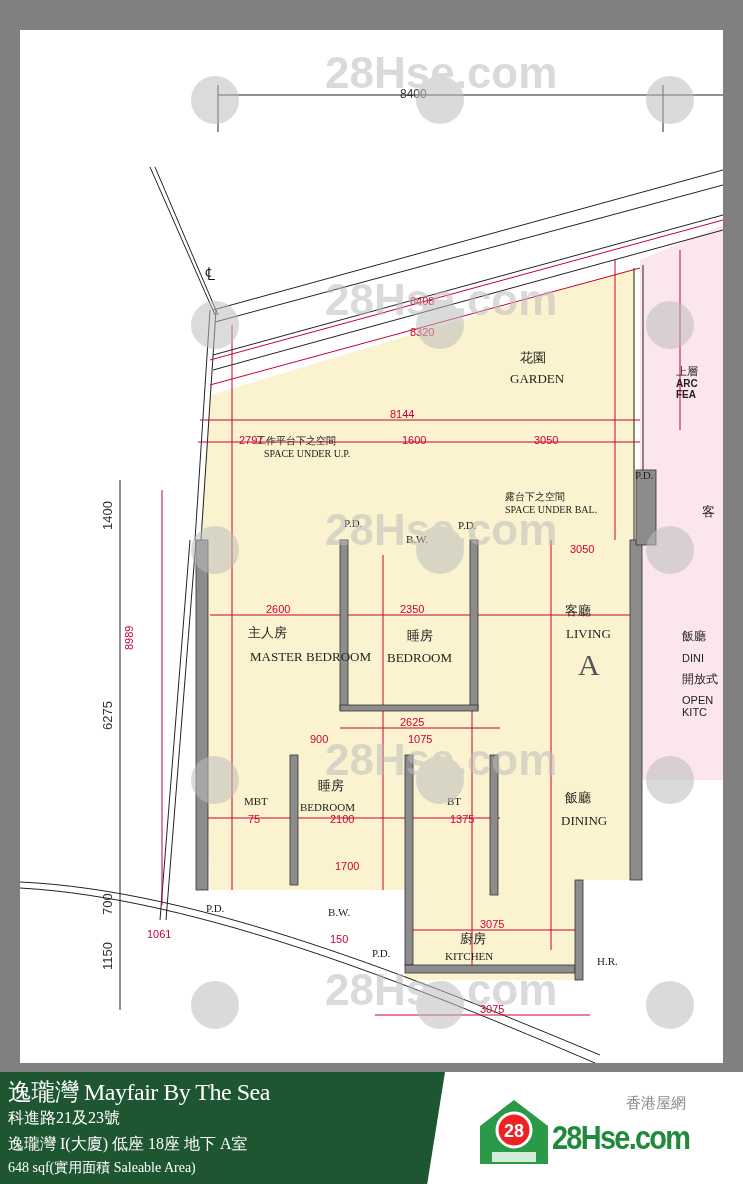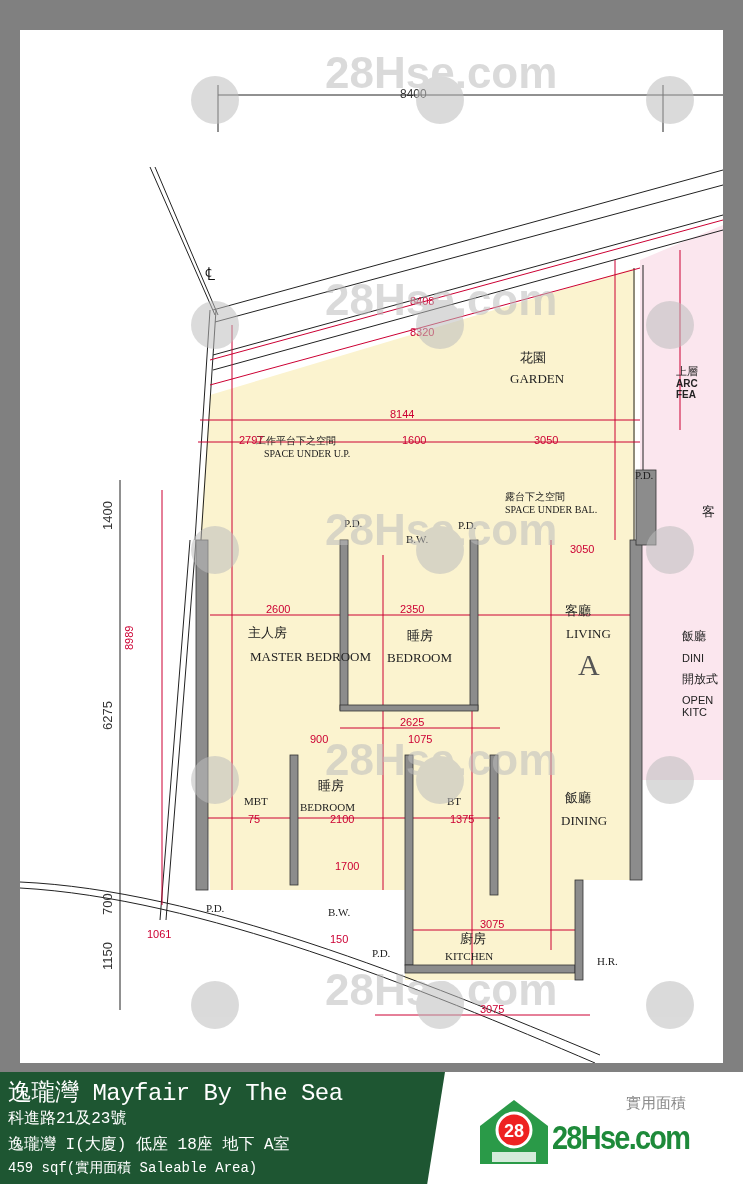--- a/index.html
+++ b/index.html
@@ -5,21 +5,21 @@
   html,body{margin:0;padding:0;}
   body{width:743px;height:1184px;background:#808080;position:relative;overflow:hidden;font-family:"Liberation Sans",sans-serif;}
   #plan-frame{position:absolute;left:20px;top:30px;width:703px;height:1033px;background:#ffffff;overflow:hidden;}
   #plan-svg{position:absolute;left:0;top:0;}
   .dim{fill:#cc0033;font-family:"Liberation Sans",sans-serif;font-size:11px;}
   .lbl{fill:#222;font-family:"Liberation Serif",serif;font-size:13px;}
   .lbl-sm{fill:#222;font-family:"Liberation Serif",serif;font-size:11px;}
   .wm{fill:#bdbdbd;opacity:.55;font-family:"Liberation Sans",sans-serif;font-weight:bold;}
   #footer{position:absolute;left:0;top:1072px;width:743px;height:112px;background:#fff;}
   #footer-green{position:absolute;left:0;top:0;width:445px;height:112px;background:#1e5632;clip-path:polygon(0 0,100% 0,96% 100%,0 100%);}
-  .ft{position:absolute;left:8px;color:#fff;white-space:nowrap;font-family:Liberation Mono, monospace;}
+  .ft{position:absolute;left:8px;color:#fff;white-space:nowrap;font-family:Liberation Serif, serif;}
   #ft-title{top:4px;font-size:24px;letter-spacing:-.5px;}
   #ft-road{top:36px;font-size:16px;text-align:center;}
   #ft-unit{top:62px;font-size:16px;}
   #ft-area{top:87px;font-size:14px;}
   #logo{position:absolute;left:478px;top:18px;width:240px;height:80px;}
   #logo-cn{position:absolute;left:148px;top:4px;font-size:15px;color:#888;font-family:"DejaVu Sans",sans-serif;}
   #logo-text{position:absolute;left:74px;top:28px;font-size:34px;font-weight:bold;color:#1e8a3a;letter-spacing:-2px;font-family:"Liberation Sans",sans-serif;transform:scaleX(.85);transform-origin:left;}
 </style>
 </head>
 <body>
@@ -182,26 +182,26 @@
         <circle cx="670" cy="995" r="24" fill="#bdbdbd"></circle>
   </g>
 </svg>
 </div>
 
 <div id="footer">
   <div id="footer-green">
     <div class="ft" id="ft-title">逸瓏灣 Mayfair By The Sea</div>
     <div class="ft" id="ft-road">科進路21及23號</div>
     <div class="ft" id="ft-unit">逸瓏灣 I(大廈) 低座 18座 地下 A室</div>
-    <div class="ft" id="ft-area">459 sqf(實用面積 Saleable Area)</div>
+    <div class="ft" id="ft-area">648 sqf(實用面積 Saleable Area)</div>
   </div>
   <div id="logo">
     <svg width="72" height="72" viewBox="0 0 72 72" style="position:absolute;left:0;top:6px">
       <polygon points="36,4 70,30 70,68 2,68 2,30" fill="#2a9a48"></polygon>
       <rect x="14" y="56" width="44" height="10" fill="#fff" opacity=".8"></rect>
       <circle cx="36" cy="34" r="17" fill="#e22"></circle>
       <circle cx="36" cy="34" r="17" fill="none" stroke="#fff" stroke-width="3"></circle>
       <text x="36" y="41" text-anchor="middle" font-size="18" font-weight="bold" fill="#fff" font-family="Liberation Sans, sans-serif">28</text>
     </svg>
-    <div id="logo-cn">實用面積</div>
+    <div id="logo-cn">香港屋網</div>
     <div id="logo-text">28Hse.com</div>
   </div>
 </div>
 
 </body></html>

